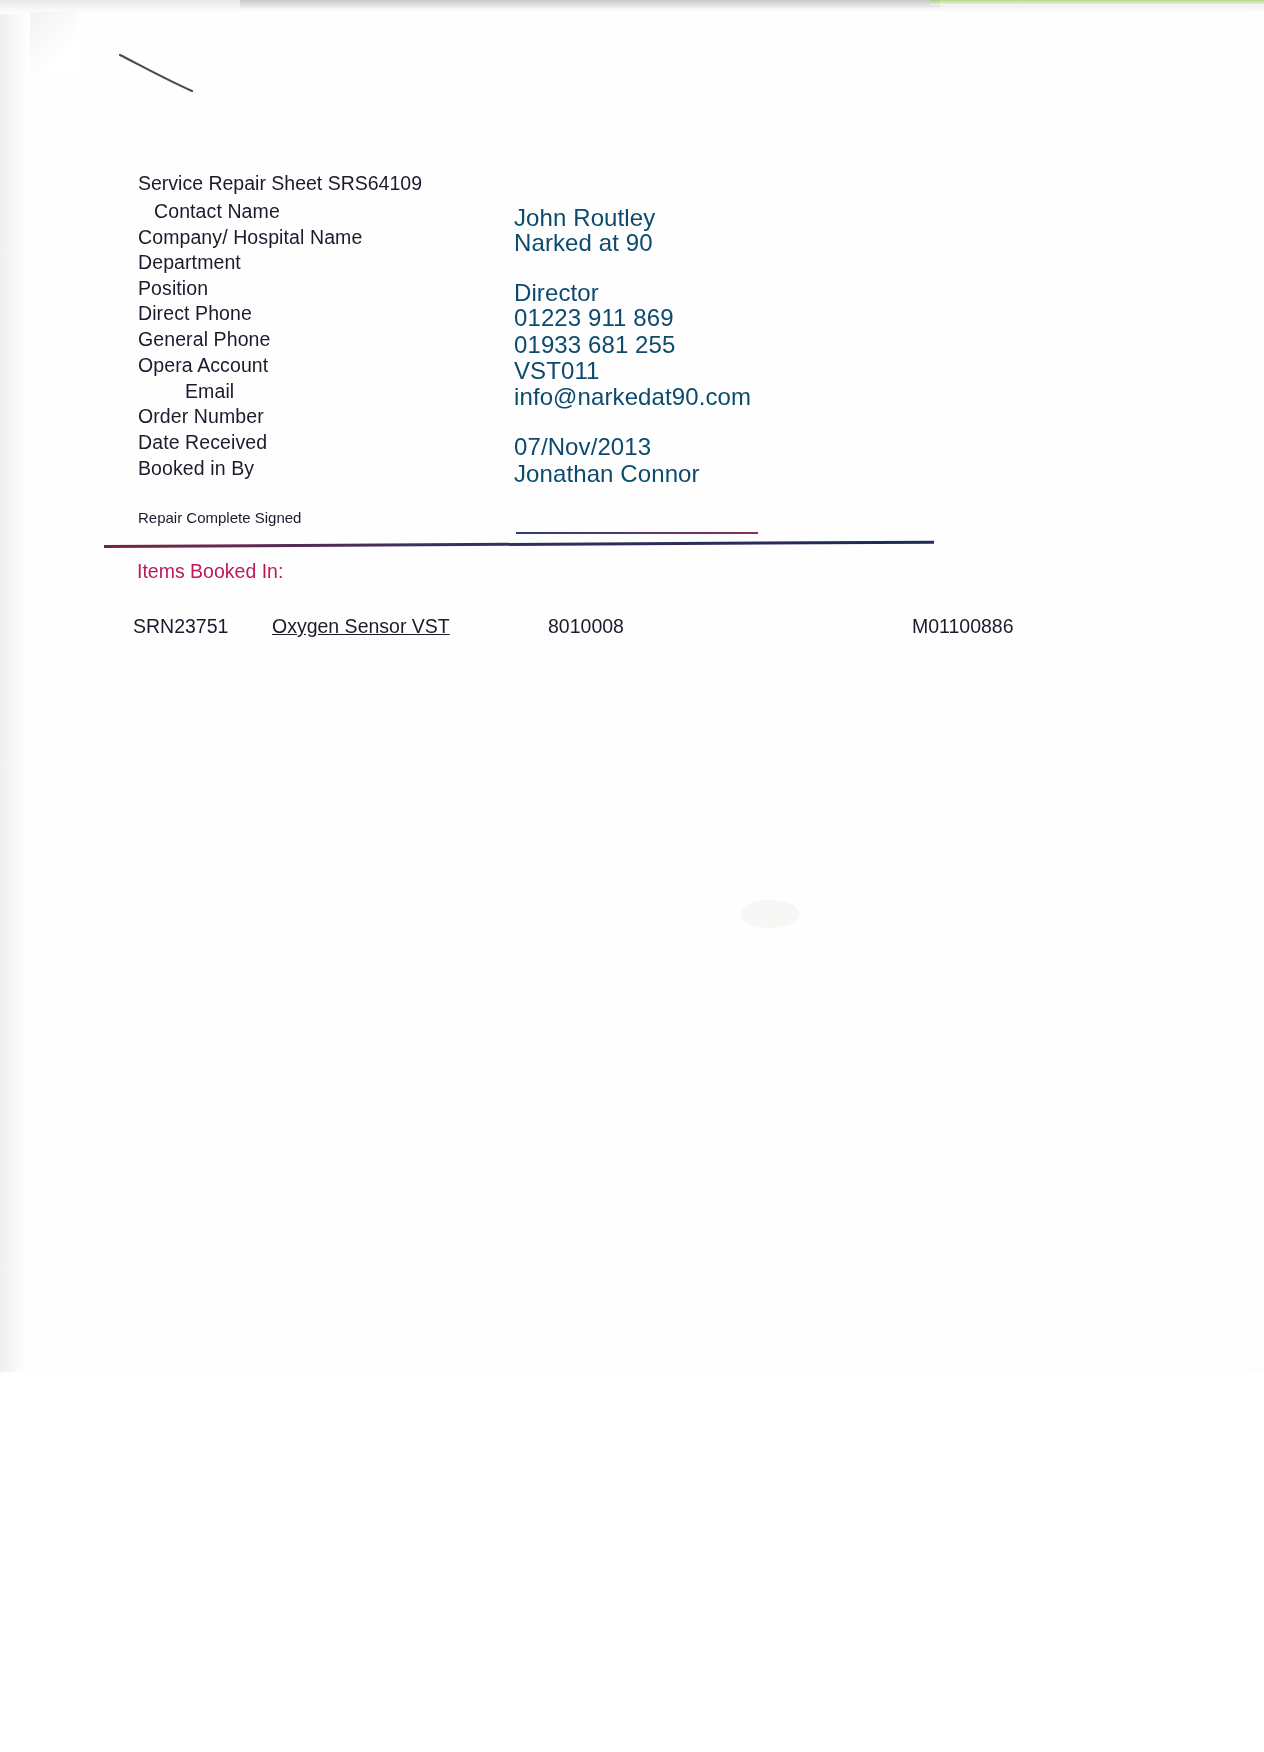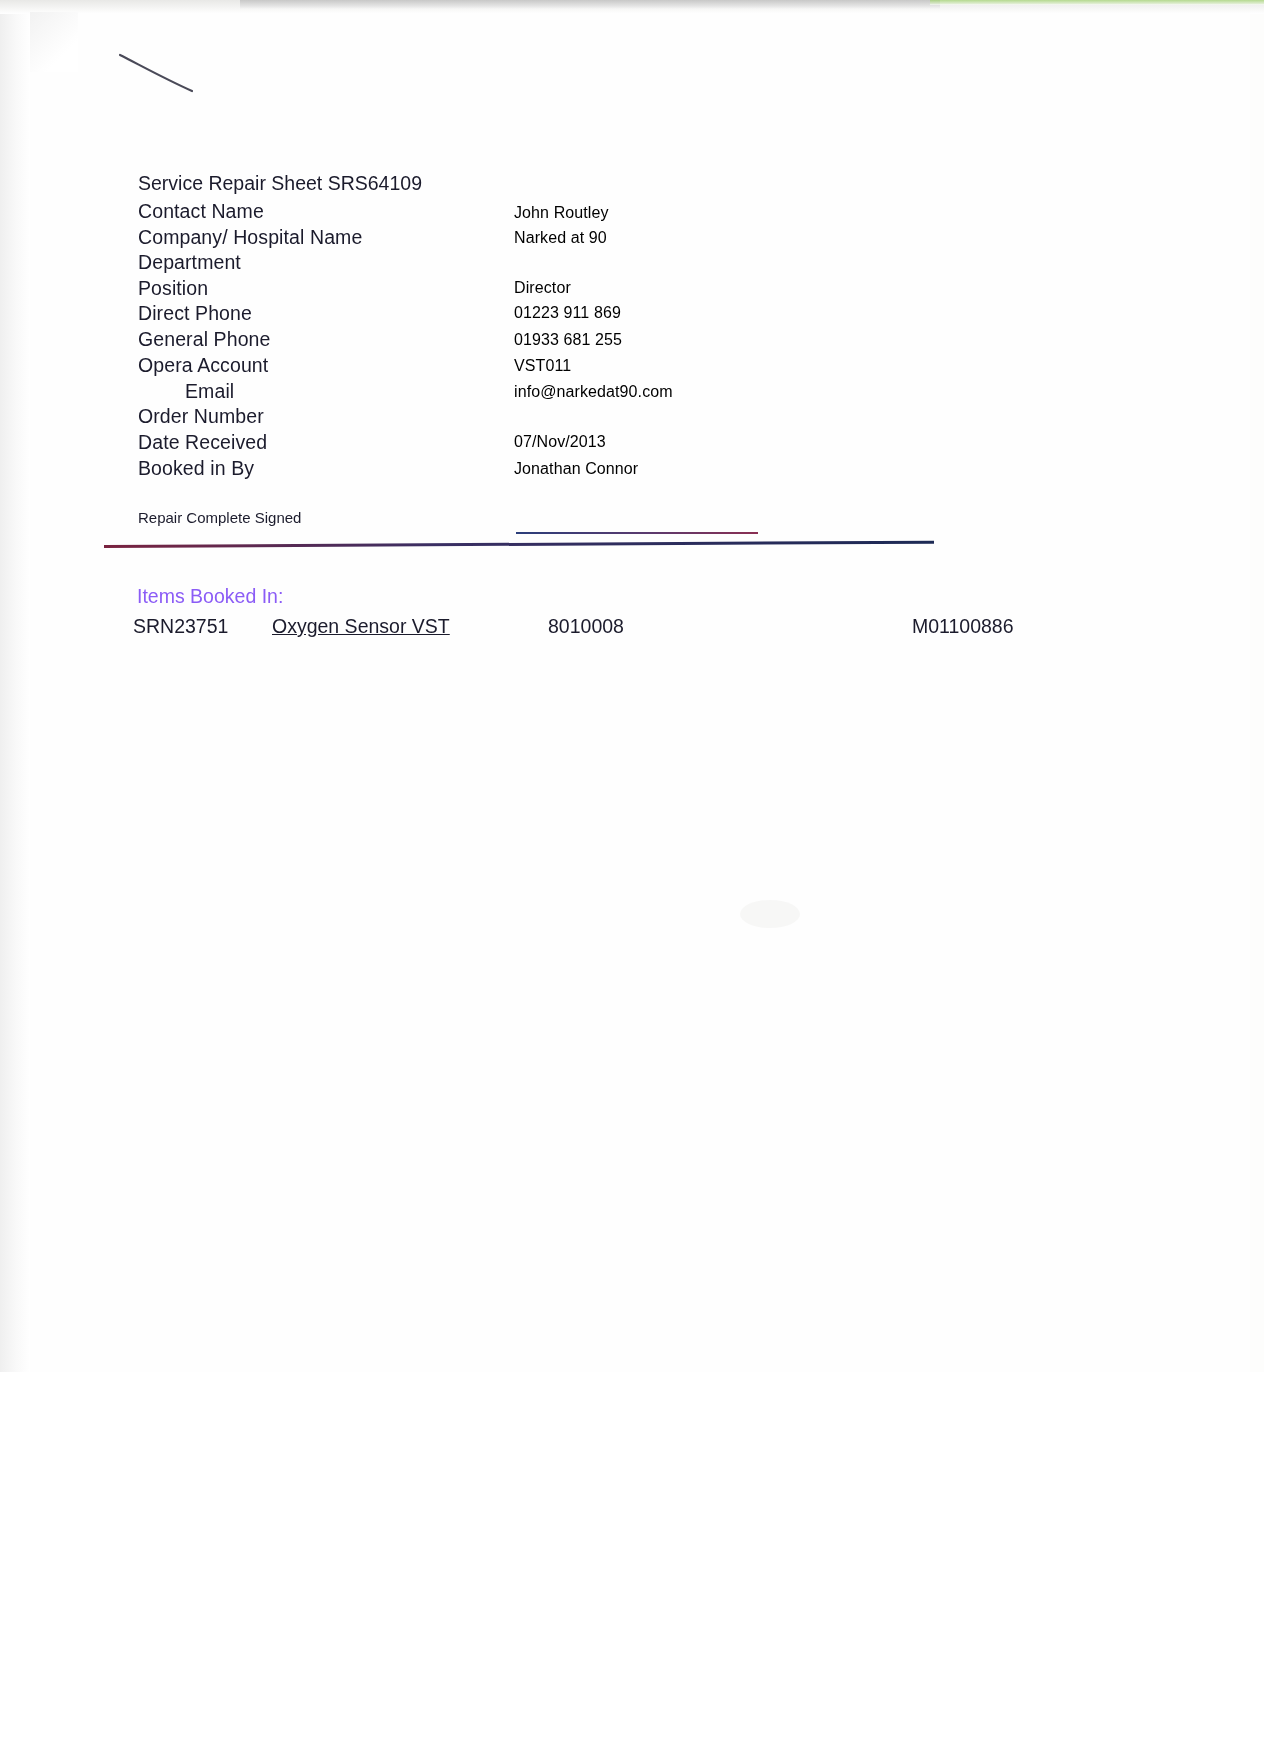--- a/index.html
+++ b/index.html
@@ -91,23 +91,23 @@
 
   .field-label {
     position: absolute;
     font-size: 19.5px;
     letter-spacing: .1px;
     color: #1b1b2c;
     white-space: nowrap;
   }
   .field-value {
     position: absolute;
-    font-size: 16px;
+    font-size: 24px;
     letter-spacing: .1px;
-    color: #000000;
+    color: #0c4a6e;
     white-space: nowrap;
   }
   .labels-col { left: 138px; }
   .values-col { left: 514px; }
 
   .title-line {
     position: absolute;
     left: 138px;
     top: 172px;
     font-size: 19.5px;
@@ -139,23 +139,23 @@
     width: 830px;
     height: 3px;
     background: linear-gradient(to right, #7a2340 0%, #3a2f63 40%, #1d2a55 100%);
     transform: rotate(-0.30deg);
     transform-origin: left center;
   }
 
   .items-heading {
     position: absolute;
     left: 137px;
-    top: 585px;
+    top: 560px;
     font-size: 19.5px;
-    color: #8b5cf6;
+    color: #be185d;
     white-space: nowrap;
   }
   .item-row { position: absolute; top: 615px; font-size: 19.5px; color: #1b1b2c; white-space: nowrap; }
   .item-srn { left: 133px; }
   .item-desc { left: 272px; text-decoration: underline; }
   .item-code { left: 548px; }
   .item-serial { left: 912px; }
 
   
   .speckle {
@@ -180,21 +180,21 @@
     <path d="M2 3 C 20 12, 45 26, 74 39" stroke="#4a4a58" stroke-width="2.2" fill="none" stroke-linecap="round"></path>
   </svg>
 
   <div class="speckle" style="left:520px; top:1400px; width:90px; height:40px;"></div>
   <div class="speckle" style="left:740px; top:900px; width:60px; height:28px;"></div>
 
   <div class="doc">
 
     <div class="title-line">Service Repair Sheet SRS64109</div>
 
-    <div class="field-label labels-col" style="top:200px;">Contact Name</div>
+    <div class="field-label labels-col" style="top:200px;margin-left:16px;">Contact Name</div>
     <div class="field-label labels-col" style="top:226px;">Company/ Hospital Name</div>
     <div class="field-label labels-col" style="top:251px;">Department</div>
     <div class="field-label labels-col" style="top:277px;">Position</div>
     <div class="field-label labels-col" style="top:302px;">Direct Phone</div>
     <div class="field-label labels-col" style="top:328px;">General Phone</div>
     <div class="field-label labels-col" style="top:354px;">Opera Account</div>
     <div class="field-label labels-col" style="top:380px;margin-left:47px;">Email</div>
     <div class="field-label labels-col" style="top:405px;">Order Number</div>
     <div class="field-label labels-col" style="top:431px;">Date Received</div>
     <div class="field-label labels-col" style="top:457px;">Booked in By</div>

